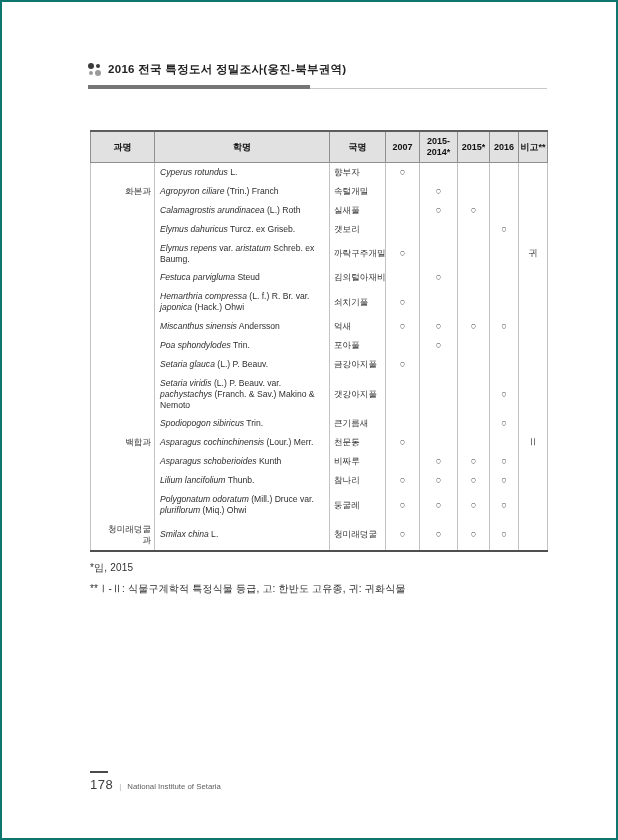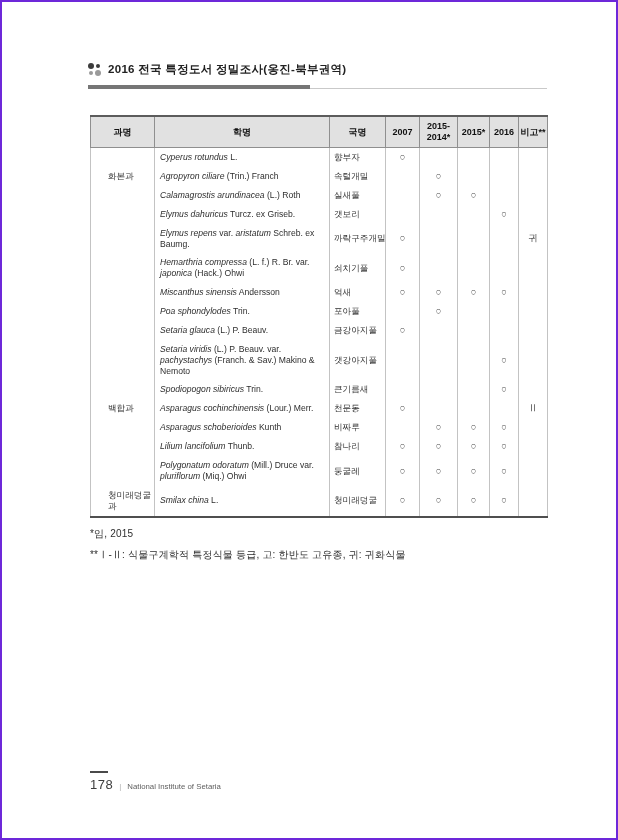--- a/index.html
+++ b/index.html
@@ -1,37 +1,37 @@
 <!DOCTYPE html>
 <html lang="ko"><head>
 <meta charset="utf-8">
 <style>
   html,body { margin:0; padding:0; background:#f2f2f2; }
   * { box-sizing:border-box; }
   .page {
     position:relative; width:618px; height:840px; margin:0 auto;
-    background:#ffffff; border:2px solid #6d28d9;
+    background:#ffffff; border:2px solid #0f766e;
     font-family:"Liberation Sans", sans-serif; color:#333;
   }
 
   
   .doc-header { position:absolute; left:86px; top:60px; width:459px; }
   .doc-header-line { display:flex; align-items:center; gap:7px; }
   .dots-icon { position:relative; width:13px; height:13px; flex:0 0 13px; }
   .dots-icon span { position:absolute; border-radius:50%; }
   .dots-icon .d1 { left:0; top:0; width:6px; height:6px; background:#3c3c3c; }
   .dots-icon .d2 { left:8px; top:1px; width:4px; height:4px; background:#3c3c3c; }
   .dots-icon .d3 { left:1px; top:8px; width:4px; height:4px; background:#9a9a9a; }
   .dots-icon .d4 { left:7px; top:7px; width:6px; height:6px; background:#9a9a9a; }
   .doc-title { margin:0; font-size:11.5px; font-weight:bold; color:#222; letter-spacing:0.3px; }
   .header-rule { position:relative; margin-top:7px; height:5px; border-bottom:1px solid #c9c9c9; }
   .header-rule .dark-seg { position:absolute; left:0; bottom:-1px; width:222px; height:4px; background:#767676; }
 
   
-  .content { position:absolute; left:88px; top:113px; width:457px; }
+  .content { position:absolute; left:88px; top:128px; width:457px; }
 
   table.species { border-collapse:collapse; table-layout:fixed; width:457px;
                   border-bottom:2px solid #4f4f4f; }
   col.c-family { width:64px; }
   col.c-name   { width:175px; }
   col.c-korean { width:56px; }
   col.c-y2007  { width:34px; }
   col.c-y2010  { width:38px; }
   col.c-y2015  { width:32px; }
   col.c-y2016  { width:29px; }
@@ -41,21 +41,21 @@
     background:#e1e1e1; border:1px solid #8f8f8f; border-top:2px solid #5c5c5c;
     font-size:9px; font-weight:bold; color:#111; text-align:center;
     padding:4px 1px; line-height:11px; height:30px;
   }
   tbody td {
     border-left:1px solid #c3c3c3; border-right:1px solid #c3c3c3;
     font-size:8.6px; line-height:10.8px; color:#2e2e2e;
     padding:4px 3px; vertical-align:middle; height:19px;
     overflow:hidden;
   }
-  tbody td.t-family { text-align:left; padding-left:17px; }
+  tbody td.t-family { text-align:right; padding-left:17px; }
   tbody td.t-name   { text-align:left; padding-left:5px; }
   tbody td.t-name i { font-style:italic; }
   tbody td.t-korean { text-align:left; padding-left:4px; white-space:nowrap; }
   tbody td.t-mark, tbody td.t-remark { text-align:center; color:#4a4a4a; font-size:9.5px; }
 
   
   .footnotes { margin-top:9px; }
   .footnotes p { margin:0 0 7px 0; font-size:10px; color:#2e2e2e; letter-spacing:0.2px; }
 
   
@@ -156,20 +156,30 @@
             <td class="t-name"><i>Elymus repens</i><span> var. </span><i>aristatum</i><span> Schreb. ex Baumg.</span></td>
             <td class="t-korean">까락구주개밀</td>
             <td class="t-mark">○</td>
             <td class="t-mark"></td>
             <td class="t-mark"></td>
             <td class="t-mark"></td>
             <td class="t-remark">귀</td>
           </tr>
           <tr>
             <td class="t-family"></td>
+            <td class="t-name"><i>Festuca parvigluma</i><span> Steud</span></td>
+            <td class="t-korean">김의털아재비</td>
+            <td class="t-mark"></td>
+            <td class="t-mark">○</td>
+            <td class="t-mark"></td>
+            <td class="t-mark"></td>
+            <td class="t-remark"></td>
+          </tr>
+          <tr>
+            <td class="t-family"></td>
             <td class="t-name"><i>Hemarthria compressa</i><span> (L. f.) R. Br. var. </span><i>japonica</i><span> (Hack.) Ohwi</span></td>
             <td class="t-korean">쇠치기풀</td>
             <td class="t-mark">○</td>
             <td class="t-mark"></td>
             <td class="t-mark"></td>
             <td class="t-mark"></td>
             <td class="t-remark"></td>
           </tr>
           <tr>
             <td class="t-family"></td>

